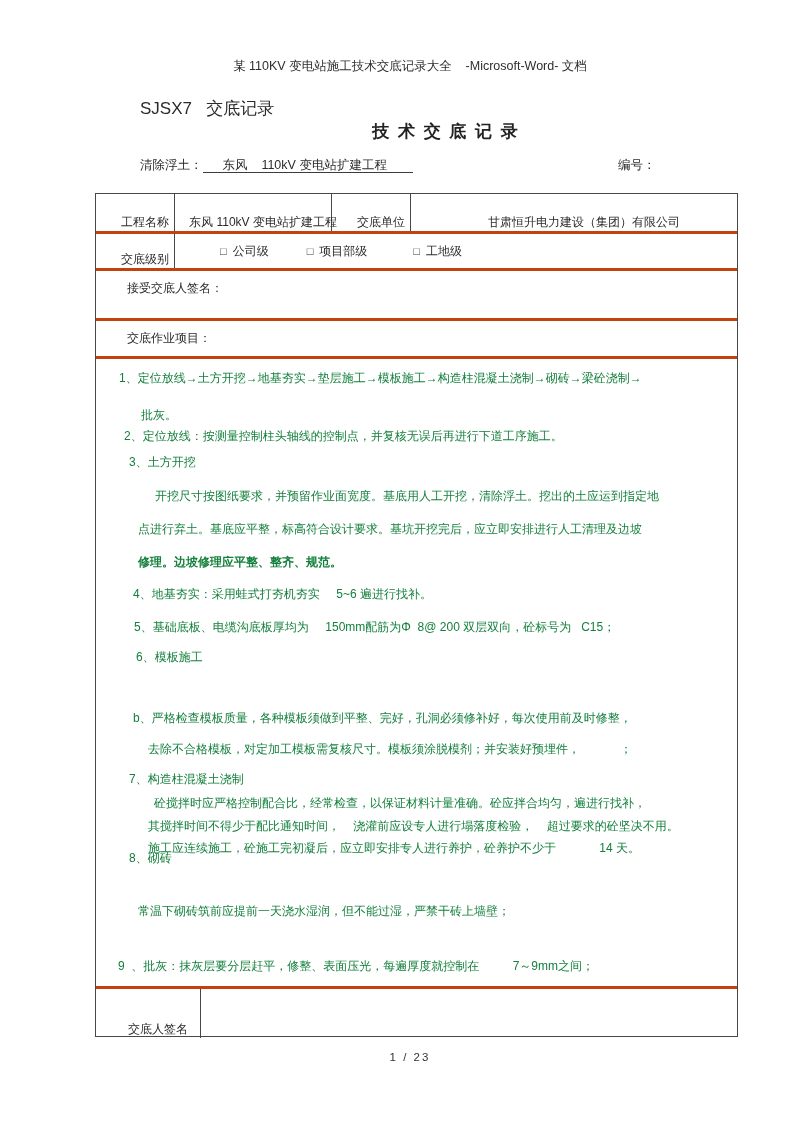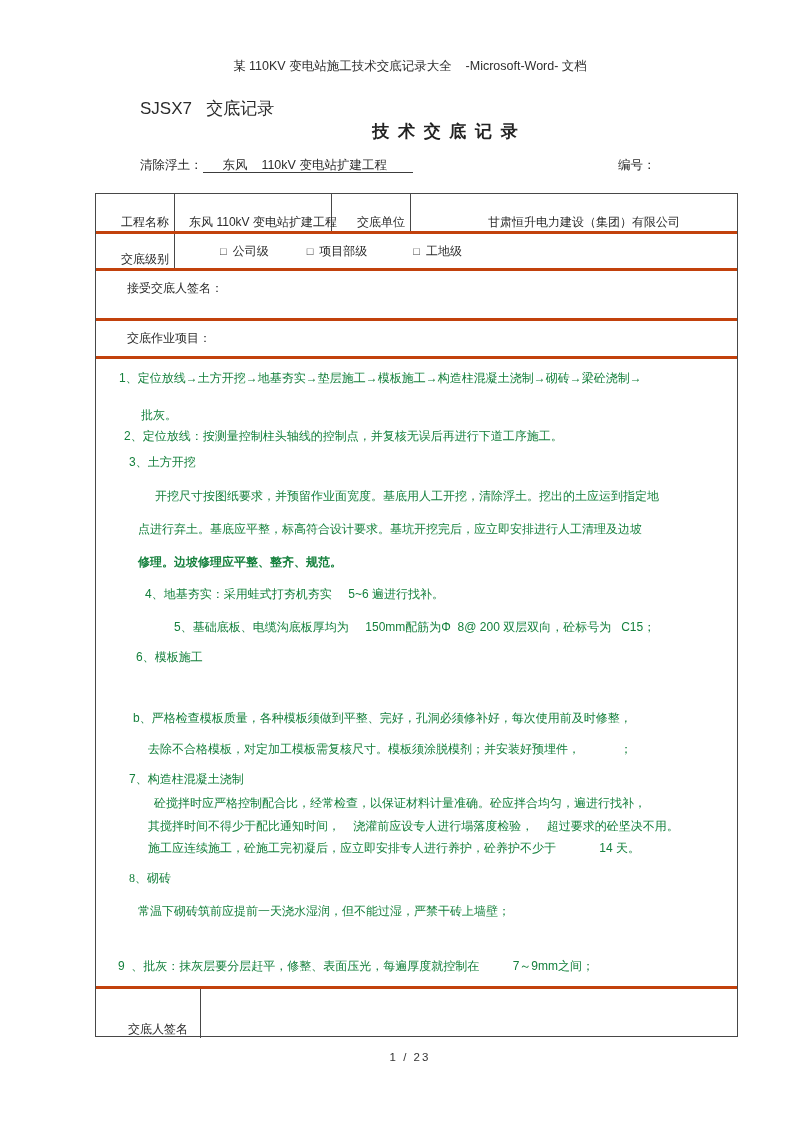--- a/index.html
+++ b/index.html
@@ -135,30 +135,30 @@
   </div>
 
   <div class="t-row row-5">
     <div class="cline" style="top:12px;  left:23px;">1、定位放线→土方开挖→地基夯实→垫层施工→模板施工→构造柱混凝土浇制→砌砖→梁砼浇制→</div>
     <div class="cline" style="top:49px;  left:45px;">批灰。</div>
     <div class="cline" style="top:70px;  left:28px;">2、定位放线：按测量控制柱头轴线的控制点，并复核无误后再进行下道工序施工。</div>
     <div class="cline" style="top:96px;  left:33px;">3、土方开挖</div>
     <div class="cline" style="top:130px; left:24px;margin-left:35px;">开挖尺寸按图纸要求，并预留作业面宽度。基底用人工开挖，清除浮土。挖出的土应运到指定地</div>
     <div class="cline" style="top:163px; left:42px;">点进行弃土。基底应平整，标高符合设计要求。基坑开挖完后，应立即安排进行人工清理及边坡</div>
     <div class="cline" style="top:196px; left:42px;font-weight:bold;">修理。边坡修理应平整、整齐、规范。</div>
-    <div class="cline" style="top:228px; left:37px;margin-left:12px;">4、地基夯实：采用蛙式打夯机夯实     5~6 遍进行找补。</div>
-    <div class="cline" style="top:261px; left:38px;margin-left:40px;">5、基础底板、电缆沟底板厚均为     150mm配筋为Φ  8@ 200 双层双向，砼标号为   C15；</div>
+    <div class="cline" style="top:228px; left:37px;">4、地基夯实：采用蛙式打夯机夯实     5~6 遍进行找补。</div>
+    <div class="cline" style="top:261px; left:38px;">5、基础底板、电缆沟底板厚均为     150mm配筋为Φ  8@ 200 双层双向，砼标号为   C15；</div>
     <div class="cline" style="top:291px; left:40px;">6、模板施工</div>
     <div class="cline" style="top:352px; left:37px;">b、严格检查模板质量，各种模板须做到平整、完好，孔洞必须修补好，每次使用前及时修整，</div>
     <div class="cline" style="top:383px; left:52px;">去除不合格模板，对定加工模板需复核尺寸。模板须涂脱模剂；并安装好预埋件，            ；</div>
     <div class="cline" style="top:413px; left:33px;">7、构造柱混凝土浇制</div>
     <div class="cline" style="top:437px; left:58px;">砼搅拌时应严格控制配合比，经常检查，以保证材料计量准确。砼应拌合均匀，遍进行找补，</div>
     <div class="cline" style="top:460px; left:52px;">其搅拌时间不得少于配比通知时间，    浇灌前应设专人进行塌落度检验，    超过要求的砼坚决不用。</div>
     <div class="cline" style="top:482px; left:52px;">施工应连续施工，砼施工完初凝后，应立即安排专人进行养护，砼养护不少于             14 天。</div>
-    <div class="cline" style="top:512px; left:33px;font-family:Liberation Serif, serif;">8、砌砖</div>
+    <div class="cline" style="top:492px; left:33px;">8、砌砖</div>
     <div class="cline" style="top:545px; left:42px;">常温下砌砖筑前应提前一天浇水湿润，但不能过湿，严禁干砖上墙壁；</div>
     <div class="cline" style="top:600px; left:22px;">9  、批灰：抹灰层要分层赶平，修整、表面压光，每遍厚度就控制在          7～9mm之间；</div>
   </div>
 
   <div class="t-row row-6">
     <div class="cell c-sign-label">
       <span class="pre">交底人签名</span>
     </div>
     <div class="cell c-sign-area"></div>
   </div>

